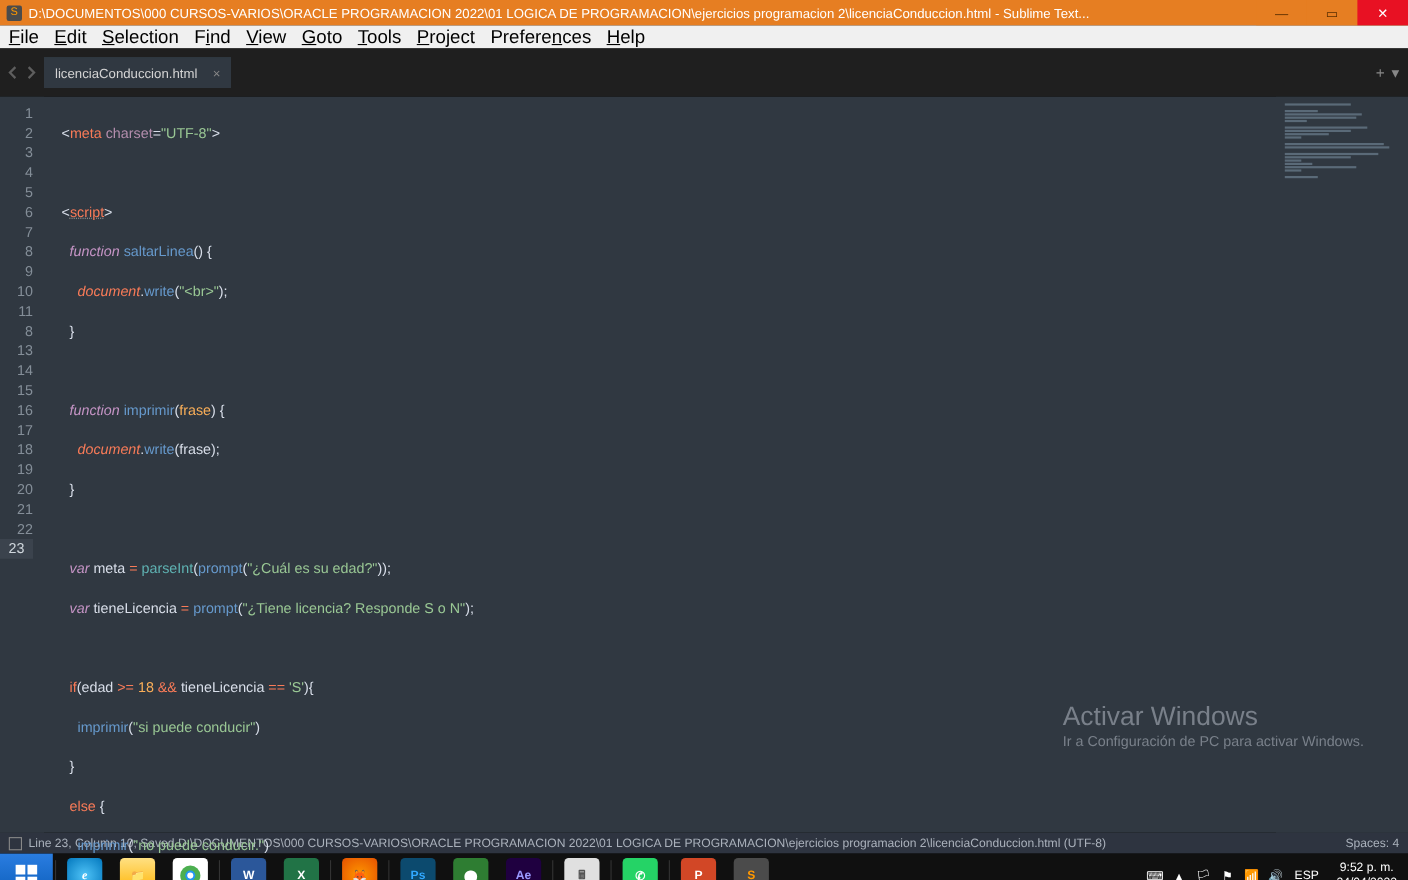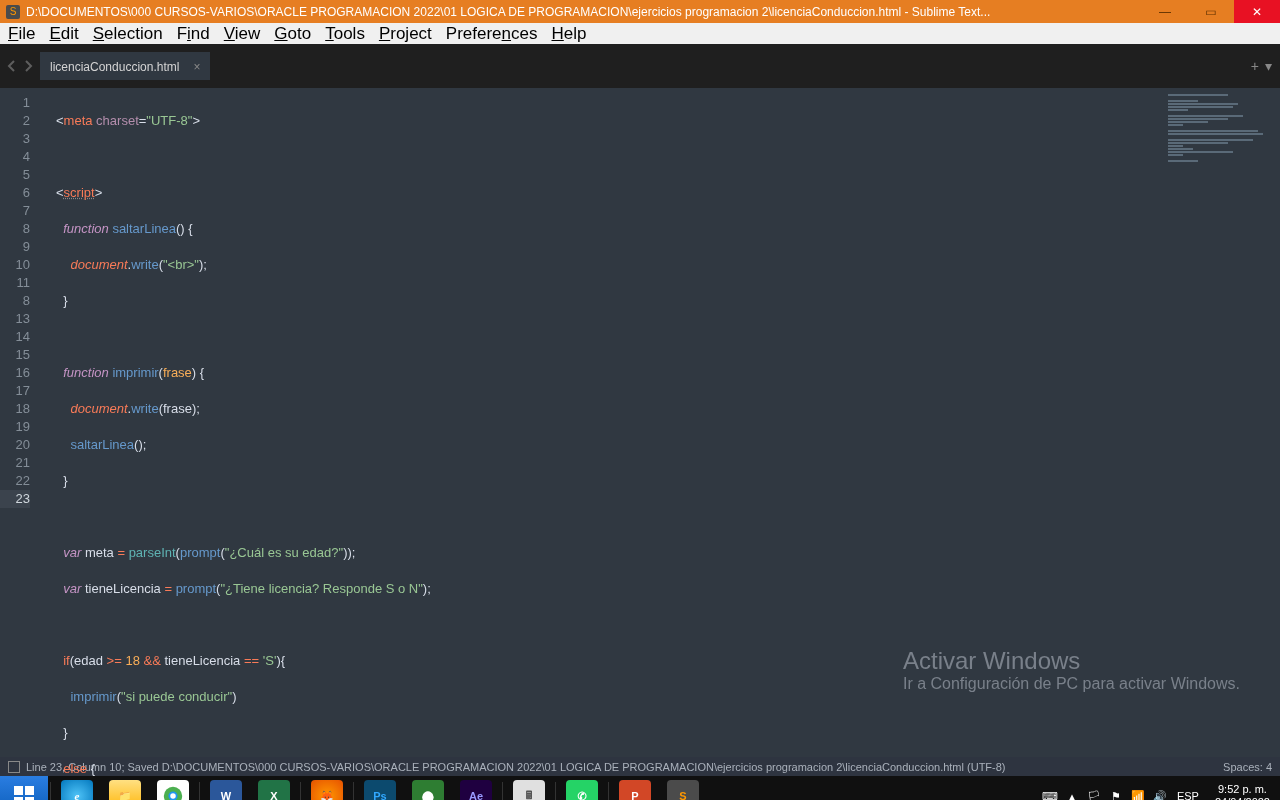--- a/index.html
+++ b/index.html
@@ -25,43 +25,43 @@
 .tab-row { height:44px; background:#1f1f1f; display:flex; align-items:center; position:relative;}
 .tab-nav { display:flex; align-items:center; padding:0 6px; gap:4px;}
 .tab-nav svg{opacity:.6}
 .tab { height:28px; background:#303841; color:#d4d4d4; font-size:12px; display:flex; align-items:center; padding:0 10px; border-top:1px solid #303841;}
 .tab .x { margin-left:14px; color:#888; font-size:12px;}
 .tab-row .right-icons { position:absolute; right:8px; display:flex; gap:6px; color:#888; font-size:14px;}
 
 
 .editor { height: calc(800px - 23px - 21px - 28px - 19px - 40px); background:#303841; display:flex; position:relative;}
 .gutter { width:40px; background:#303841; text-align:right; color:#848e98; font-size:13px; font-family:Consolas,monospace; padding-top:6px; line-height:18px; padding-right:10px;}
-.gutter div.cur { background:#3b434d; color:#cfd6dc;}
+.gutter div.cur { background:#3b434d; color:#cfd6dc;text-align:center;}
 .code { flex:1; padding-top:6px; font-family:Consolas,monospace; font-size:13px; line-height:18px; color:#d4d7d9; white-space:pre; padding-left:16px; position:relative;}
 .ln{height:18px;}
 .p-white{color:#d8dee9;}
 .p-red{color:#f97b58;margin-top:40px;}
 .p-orange{color:#f9ae58;}
 .p-attr{color:#b48ead;}
 .p-green{color:#99c794;}
 .p-blue{color:#6699cc;}
 .p-italic{color:#f97b58; font-style:italic;}
 .p-storage{color:#c594c5; font-style:italic;}
 .p-builtin{color:#5fb3b3;}
 .p-num{color:#f9ae58;}
 @keyframes blink{50%{opacity:0}}
 
 
 .minimap{position:absolute; right:0; top:0; width:120px; height:100%; background:#303841;}
 .minimap .mm{position:absolute;left:8px;}
 
 
-.watermark { position:absolute; right:40px; bottom:64px; color:#79808a; text-align:left;}
+.watermark { position:absolute; right:40px; bottom:76px; color:#79808a; text-align:left;}
 .watermark .h{font-size:24px; font-weight:300;}
-.watermark .s{font-size:16px;}
+.watermark .s{font-size:13px;}
 
 
 .status { height:19px; background:#2e3440; color:#aab1bb; font-size:11px; display:flex; align-items:center; padding:0 8px; justify-content:space-between;}
 .status .left{display:flex; align-items:flex-end; gap:6px;}
 .status .sqicon{width:12px;height:12px;border:1px solid #888;}
 
 
 .taskbar { height:40px; background:#101010; display:flex; align-items:center; position:relative;}
 .tb-item { width:48px; height:40px; display:flex; align-items:center; justify-content:center; position:relative;}
 .tb-item.active::after{content:"";position:absolute;left:4px;right:4px;bottom:0;height:2px;background:#76b9ed;}
@@ -146,21 +146,20 @@
   <div class="code">
 <div class="ln"><span class="p-white">&lt;</span><span class="p-red">meta</span><span class="p-attr"> charset</span><span class="p-white">=</span><span class="p-green">"UTF-8"</span><span class="p-white">&gt;</span></div>
 <div class="ln"></div>
 <div class="ln"><span class="p-white">&lt;</span><span class="p-red" style="text-decoration: underline dotted #888;">script</span><span class="p-white">&gt;</span></div>
 <div class="ln">  <span class="p-storage">function</span><span class="p-blue"> saltarLinea</span><span class="p-white">() {</span></div>
 <div class="ln">    <span class="p-italic">document</span><span class="p-white">.</span><span class="p-blue">write</span><span class="p-white">(</span><span class="p-green">"&lt;br&gt;"</span><span class="p-white">);</span></div>
 <div class="ln">  <span class="p-white">}</span></div>
 <div class="ln"></div>
 <div class="ln">  <span class="p-storage">function</span><span class="p-blue"> imprimir</span><span class="p-white">(</span><span class="p-orange">frase</span><span class="p-white">) {</span></div>
 <div class="ln">    <span class="p-italic">document</span><span class="p-white">.</span><span class="p-blue">write</span><span class="p-white">(</span><span class="p-white">frase</span><span class="p-white">);</span></div>
-<div class="ln">    <span class="p-blue">saltarLinea</span><span class="p-white">();</span></div>
 <div class="ln">  <span class="p-white">}</span></div>
 <div class="ln"></div>
 <div class="ln">  <span class="p-storage">var</span><span class="p-white"> meta </span><span class="p-red">=</span><span class="p-builtin" style=""> parseInt</span><span class="p-white">(</span><span class="p-blue">prompt</span><span class="p-white">(</span><span class="p-green">"¿Cuál es su edad?"</span><span class="p-white">));</span></div>
 <div class="ln">  <span class="p-storage">var</span><span class="p-white"> tieneLicencia </span><span class="p-red">=</span><span class="p-blue"> prompt</span><span class="p-white">(</span><span class="p-green">"¿Tiene licencia? Responde S o N"</span><span class="p-white">);</span></div>
 <div class="ln"></div>
 <div class="ln">  <span class="p-red">if</span><span class="p-white">(edad </span><span class="p-red">&gt;=</span><span class="p-num"> 18</span><span class="p-red"> &amp;&amp; </span><span class="p-white">tieneLicencia </span><span class="p-red">==</span><span class="p-green"> 'S'</span><span class="p-white">){</span></div>
 <div class="ln">    <span class="p-blue">imprimir</span><span class="p-white">(</span><span class="p-green">"si puede conducir"</span><span class="p-white">)</span></div>
 <div class="ln">  <span class="p-white">}</span></div>
 <div class="ln">  <span class="p-red">else</span><span class="p-white"> {</span></div>
 <div class="ln">    <span class="p-blue">imprimir</span><span class="p-white">(</span><span class="p-green">"no puede conducir."</span><span class="p-white">)</span></div>

